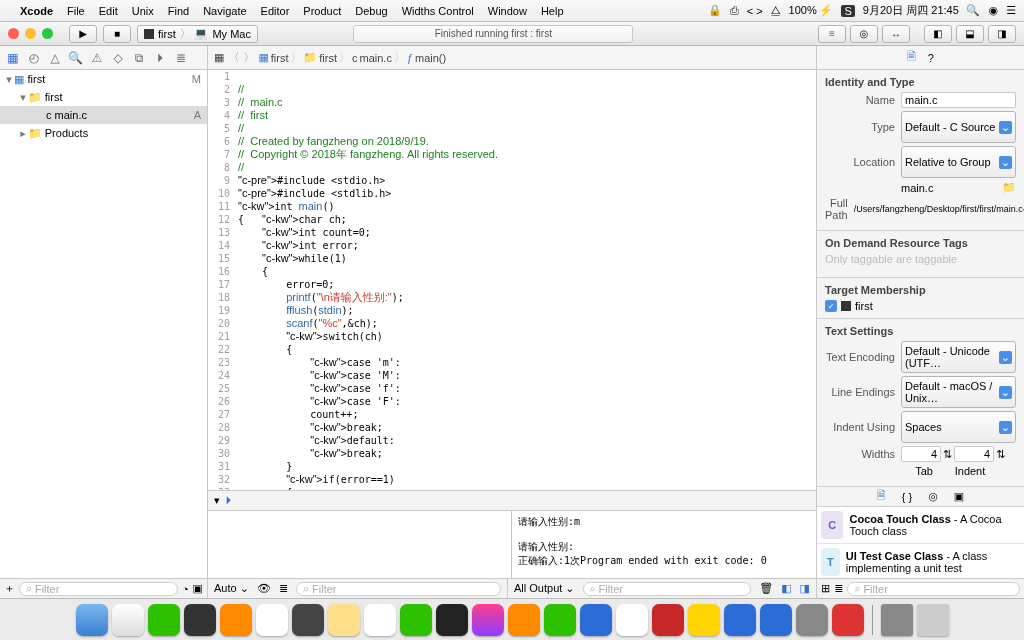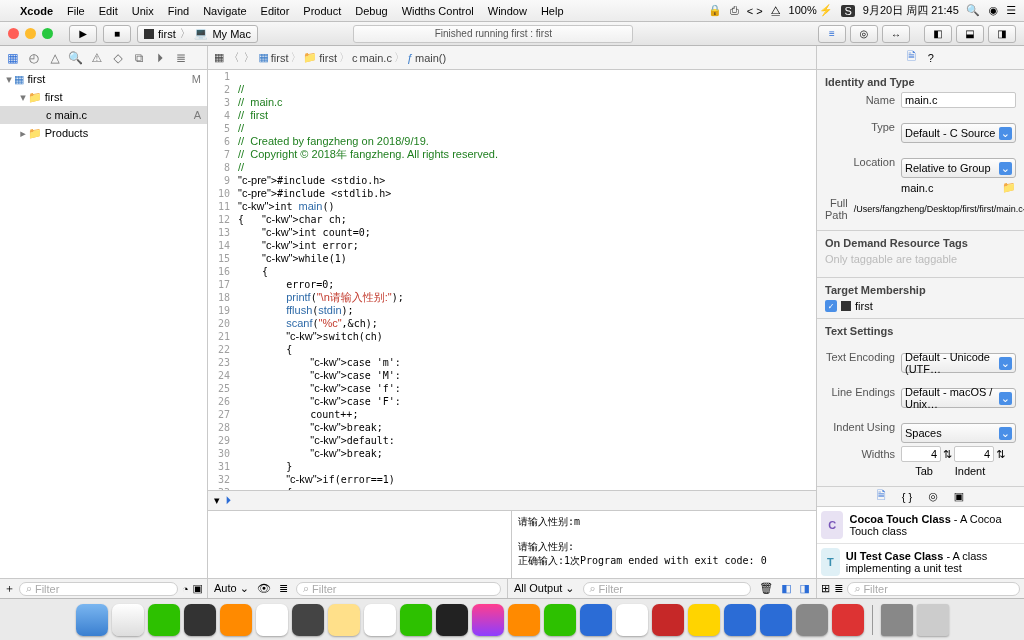--- a/index.html
+++ b/index.html
@@ -41,21 +41,21 @@
 .dbgbar { height:20px; background:#f3f3f3; border-top:1px solid #c9c9c9; display:flex; align-items:center; padding:0 6px; gap:6px; }
 .console { height:70px; border-top:1px solid #c9c9c9; display:flex; }
 .console .vars { width:50%; border-right:1px solid #c9c9c9; }
 .console .out { width:50%; font-family:Menlo,monospace; font-size:10px; padding:4px 6px; white-space:pre-wrap; }
 .inspector { width:208px; border-left:1px solid #c9c9c9; background:#a16207; font-size:10px; overflow:hidden; }
 .inspector .sect { padding:6px 8px; border-bottom:1px solid #d0d0d0; background:#f4f4f4;}
 .inspector .hd { font-weight:700; color:#444; margin-bottom:4px; font-size:11px;}
 .inspector .frow { display:flex; align-items:center; margin-bottom:3px; }
 .inspector .frow label { width:70px; text-align:right; margin-right:6px; color:#555;}
 .inspector .frow .val { flex:1; background:#fff; border:1px solid #c8c8c8; border-radius:2px; padding:1px 3px; height:16px; overflow:hidden; text-overflow:ellipsis; white-space:nowrap;}
-.inspector .frow .sel { flex:1; background:linear-gradient(#fdfdfd,#ececec); border:1px solid #b5b5b5; border-radius:3px; padding:1px 3px; height:20px; display:flex; align-items:center; justify-content:space-between;margin-top:12px;}
+.inspector .frow .sel { flex:1; background:linear-gradient(#fdfdfd,#ececec); border:1px solid #b5b5b5; border-radius:3px; padding:1px 3px; height:32px; display:flex; align-items:center; justify-content:space-between;}
 .inspector .lib { display:flex; align-items:center; padding:4px; border-bottom:1px solid #e3e3e3; gap:6px; background:#fff;}
 .inspector .lib .thumb { width:28px;height:28px;background:#e8e2f3;border-radius:4px;display:flex;align-items:center;justify-content:center;font-weight:700;color:#7855b8;}
 .inspector .lib .thumb.t{background:#dff0f6;color:#3a8fb0;}
 .chk { width:12px;height:12px;background:#4a8fe7;border-radius:2px;display:inline-flex;align-items:center;justify-content:center;color:#fff;font-size:8px;}
 .bottombar { position:absolute; left:0; right:0; bottom:42px; height:20px; background:#f2f2f2; border-top:1px solid #c9c9c9; display:flex; }
 .bottombar .l { width:208px; border-right:1px solid #c9c9c9; display:flex; align-items:center; padding:0 4px; gap:4px;}
 .bottombar .m1 { width:300px; display:flex; align-items:center; padding:0 6px; gap:8px; border-right:1px solid #c9c9c9;}
 .bottombar .m2 { flex:1; display:flex; align-items:center; padding:0 6px; gap:8px; }
 .bottombar .r { width:208px; border-left:1px solid #c9c9c9; display:flex; align-items:center; padding:0 4px; gap:4px;}
 .bottombar .search { flex:1; background:#fff; border:1px solid #cfcfcf; border-radius:9px; height:14px; padding:0 6px; color:#aaa; font-size:10px; display:flex; align-items:center;}

